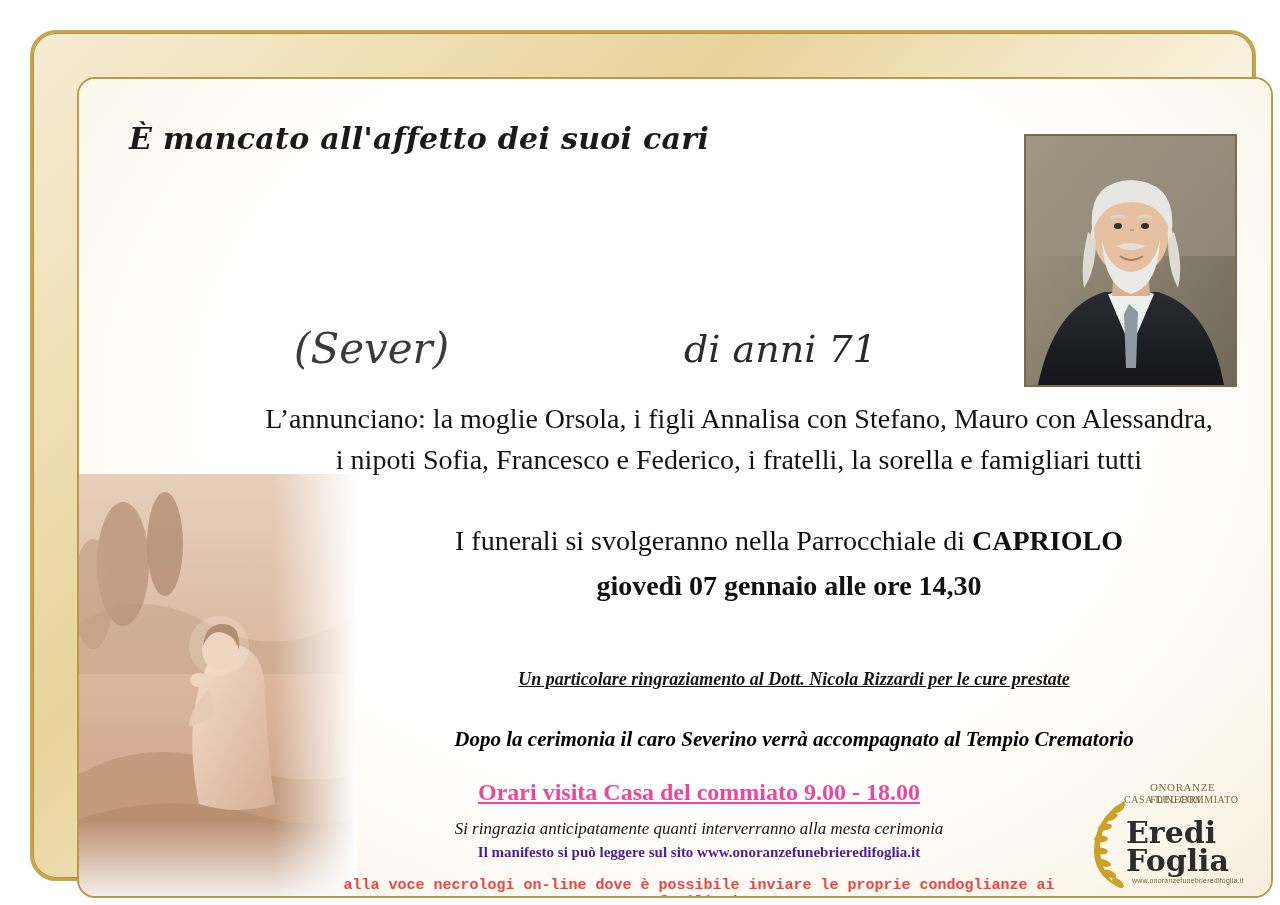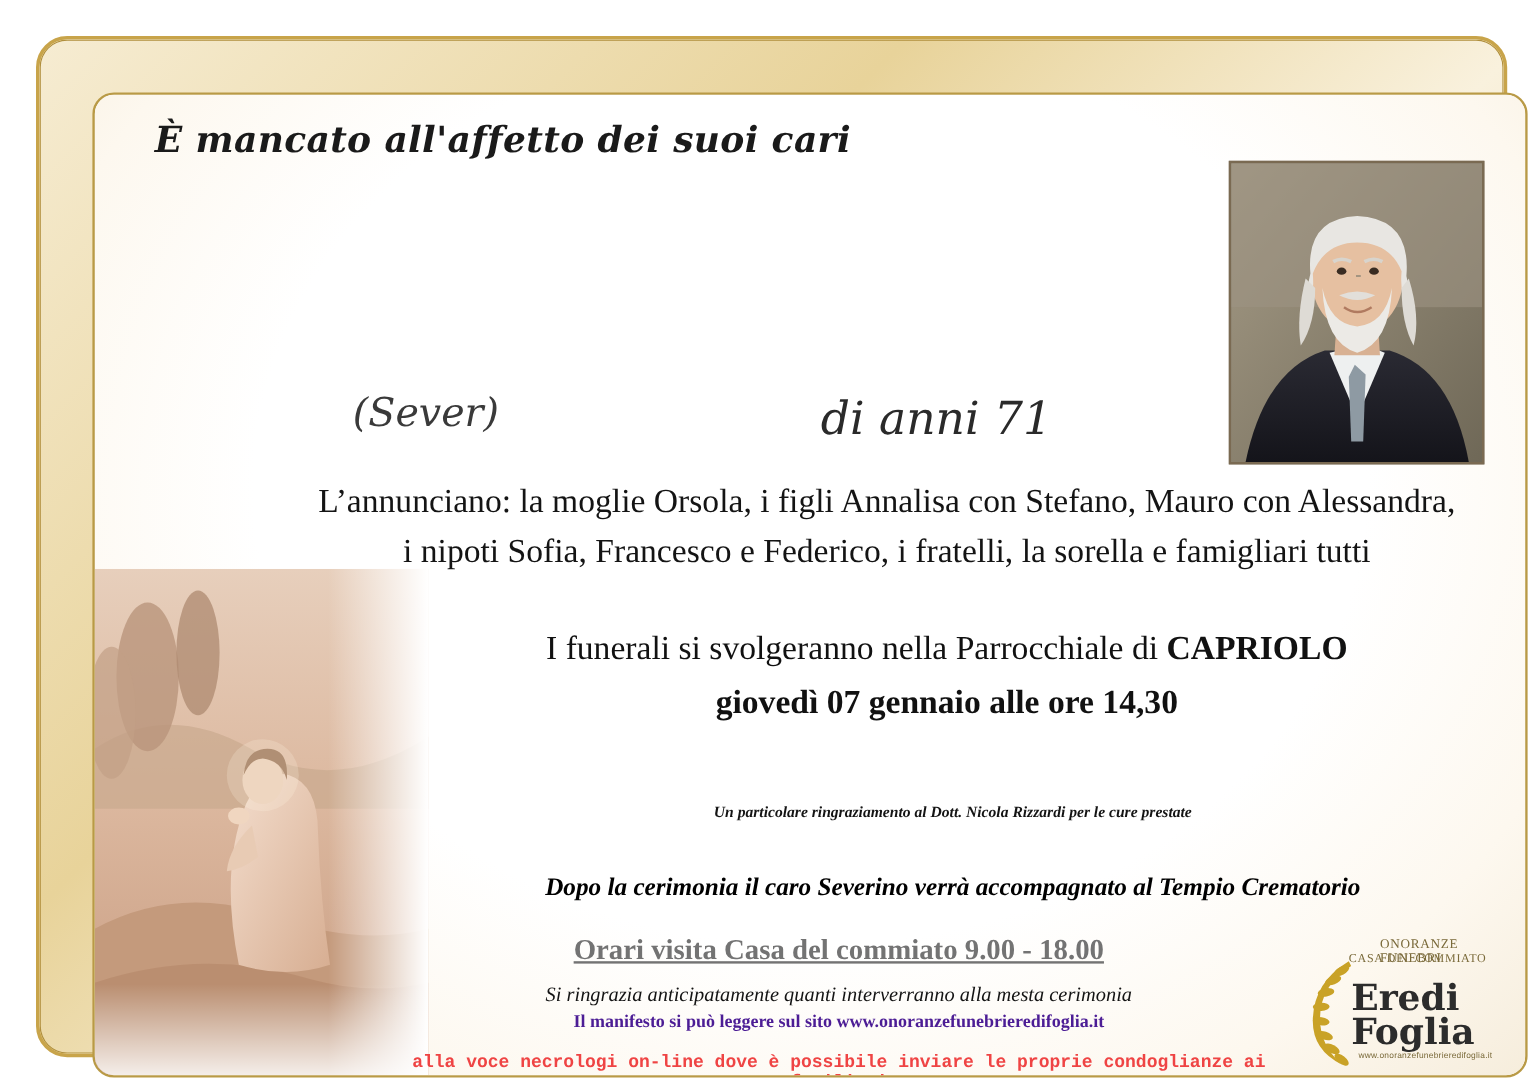--- a/index.html
+++ b/index.html
@@ -66,21 +66,21 @@
     border: 2px solid #7a6a52;
     overflow: hidden;
     background: #8d8474;
   }
   .portrait svg { display:block; }
 
   
   .t-top {
     position: absolute;
     left: 50px;
-    top: 21px;
+    top: 42px;
     font-family: "DejaVu Serif", serif;
     font-style: italic;
     font-weight: bold;
     font-size: 30px;
     color: #1a1a1a;
     letter-spacing: 0.3px;
   }
   .t-name {
     position: absolute;
     left: 110px;
@@ -95,21 +95,21 @@
     color: #111111;
     text-shadow: 3px 3px 4px rgba(120,120,120,0.55);
     white-space: nowrap;
   }
   .t-nick {
     position: absolute;
     left: 215px;
     top: 245px;
     font-family: "DejaVu Serif", serif;
     font-style: italic;
-    font-size: 33px;
+    font-size: 42px;
     color: #3a3a3a;
   }
   .t-age {
     position: absolute;
     left: 605px;
     top: 248px;
     font-family: "DejaVu Serif", serif;
     font-style: italic;
     font-size: 38px;
     color: #2a2a2a;
@@ -140,22 +140,23 @@
   .line-center { display:block; }
   .t-thanks {
     position: absolute;
     left: 250px;
     top: 590px;
     width: 930px;
     text-align: center;
     font-family: "Liberation Serif", serif;
     font-style: italic;
     font-weight: bold;
-    font-size: 13px;
+    font-size: 18px;
     color: #141414;
+    text-decoration: underline;
   }
   .t-crem {
     position: absolute;
     left: 250px;
     top: 648px;
     width: 930px;
     text-align: center;
     font-family: "Liberation Serif", serif;
     font-style: italic;
     font-weight: bold;
@@ -164,21 +165,21 @@
   }
   .t-hours {
     position: absolute;
     left: 290px;
     top: 700px;
     width: 660px;
     text-align: center;
     font-family: "Liberation Serif", serif;
     font-weight: bold;
     font-size: 24px;
-    color: #737373;
+    color: #ec4899;
     text-decoration: underline;
   }
   .t-small1 {
     position: absolute;
     left: 290px;
     top: 740px;
     width: 660px;
     text-align: center;
     font-family: "Liberation Serif", serif;
     font-style: italic;

